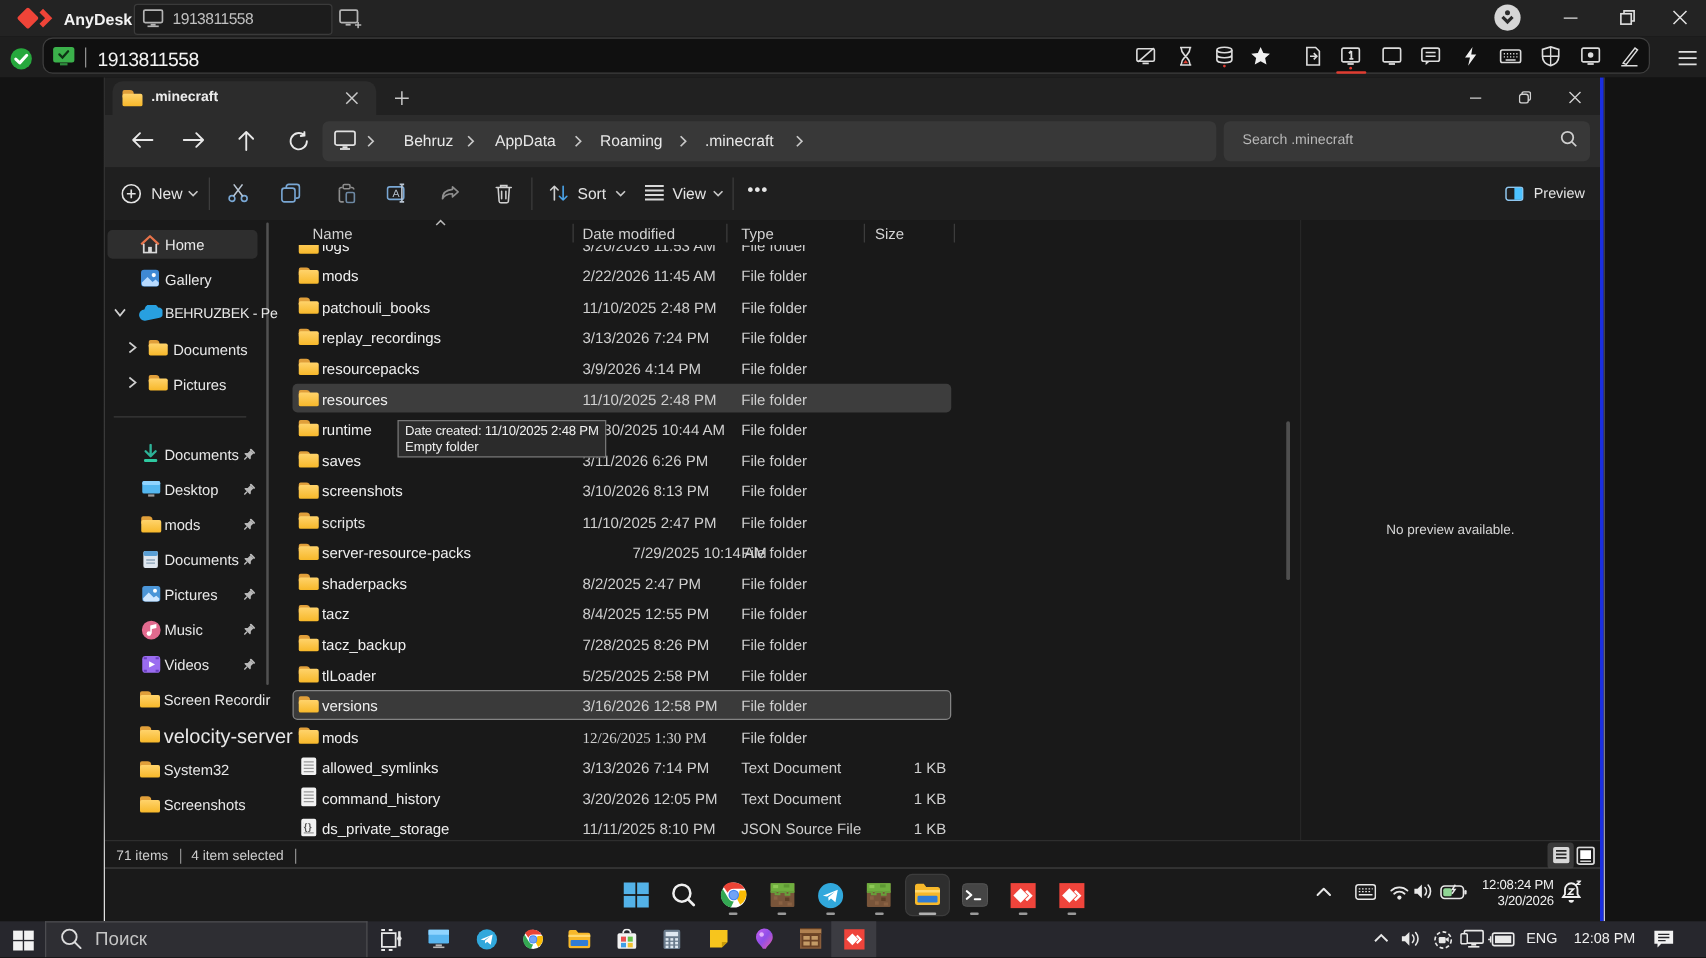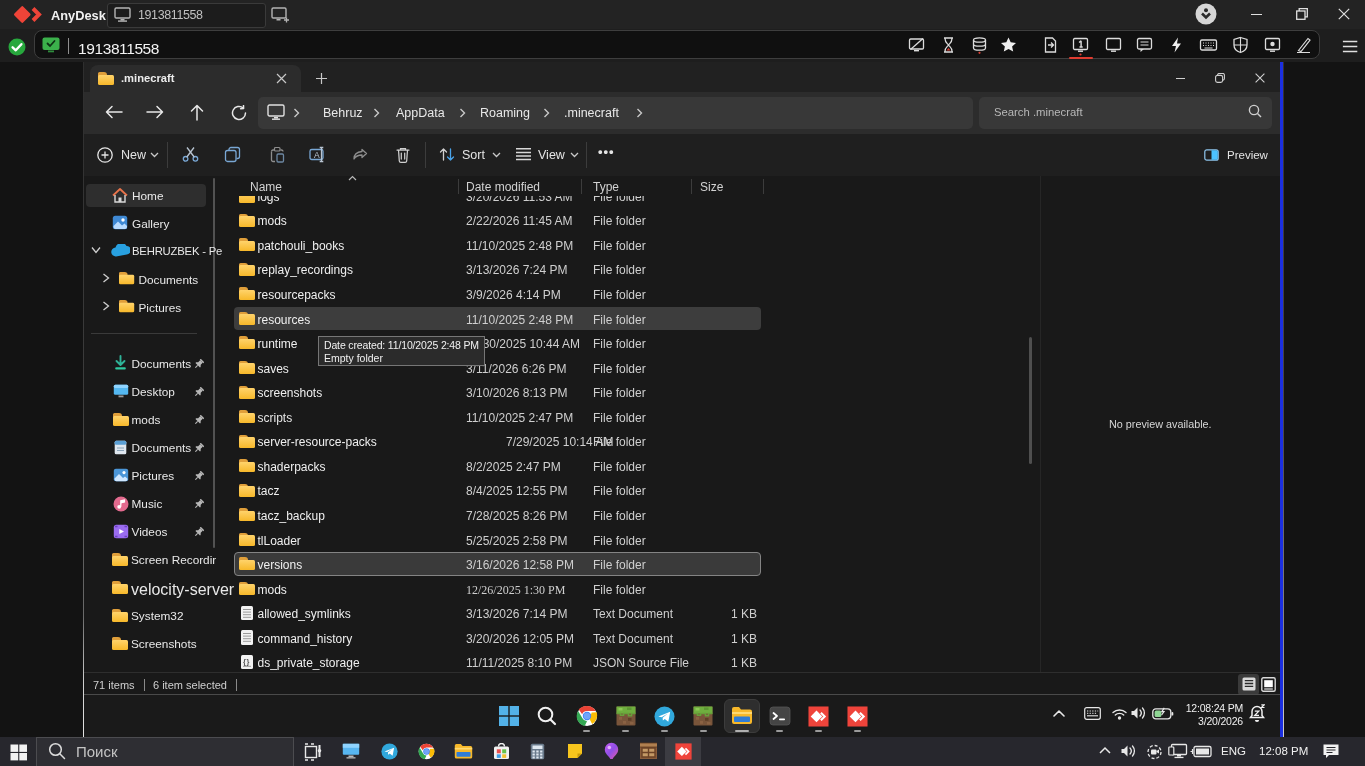--- a/index.html
+++ b/index.html
@@ -475,21 +475,21 @@
 <div class="t" style="left:257.5px;top:656.2px;font-size:12px;color:#efefef;">ds_private_storage</div>
 <div class="t" style="left:466px;top:656.2px;font-size:12px;color:#cfcfcf;">11/11/2025 8:10 PM</div>
 <div class="t" style="left:593px;top:656.2px;font-size:12px;color:#cfcfcf;">JSON Source File</div>
 <div class="t" style="right:608px;left:auto;top:656.2px;font-size:12px;color:#cfcfcf;">1 KB</div>
 <div class="a" style="left:318px;top:336px;width:167px;height:30px;background:#2b2b2b;border:1px solid #767676;box-sizing:border-box;"></div>
 <div class="t" style="left:324px;top:339px;font-size:10.5px;color:#f0f0f0;font-weight:400;letter-spacing:-0.15px;">Date created: 11/10/2025 2:48 PM</div>
 <div class="t" style="left:324px;top:352px;font-size:10.5px;color:#f0f0f0;font-weight:400;">Empty folder</div>
 <div class="a" style="left:84px;top:672px;width:1196px;height:1px;background:#2e2e2e;"></div>
 <div class="t" style="left:93px;top:679px;font-size:11px;color:#cfcfcf;font-weight:400;">71 items</div>
 <div class="a" style="left:143.5px;top:679px;width:1px;height:12px;background:#8a8a8a;"></div>
-<div class="t" style="left:153px;top:679px;font-size:11px;color:#cfcfcf;font-weight:400;">6 item selected</div>
+<div class="t" style="left:153px;top:679px;font-size:11px;color:#cfcfcf;font-weight:400;">4 item selected</div>
 <div class="a" style="left:236px;top:679px;width:1px;height:12px;background:#8a8a8a;"></div>
 <div class="a" style="left:1238px;top:673.5px;width:21px;height:21.5px;background:#3a3a3a;border-radius:3px;"></div>
 <svg class="a" style="left:1242px;top:677px;" width="14" height="14" viewBox="0 0 14 14">
       <rect x="0.5" y="0.5" width="13" height="13" rx="1.5" fill="#d9d9d9"></rect>
       <path d="M2.8 3.7 h8.4 M2.8 6.5 h8.4 M2.8 9.3 h8.4" stroke="#2a2a2a" stroke-width="1.3"></path>
     </svg>
 <svg class="a" style="left:1260.5px;top:676.5px;" width="15" height="15" viewBox="0 0 15 15">
       <rect x="0.8" y="0.8" width="13.4" height="13.4" rx="1.5" stroke="#d9d9d9" stroke-width="1.4" fill="none"></rect>
       <rect x="3.2" y="3.2" width="8.6" height="7" fill="#fff"></rect>
       <path d="M3.2 12 h8.6" stroke="#d9d9d9" stroke-width="1.3"></path>

